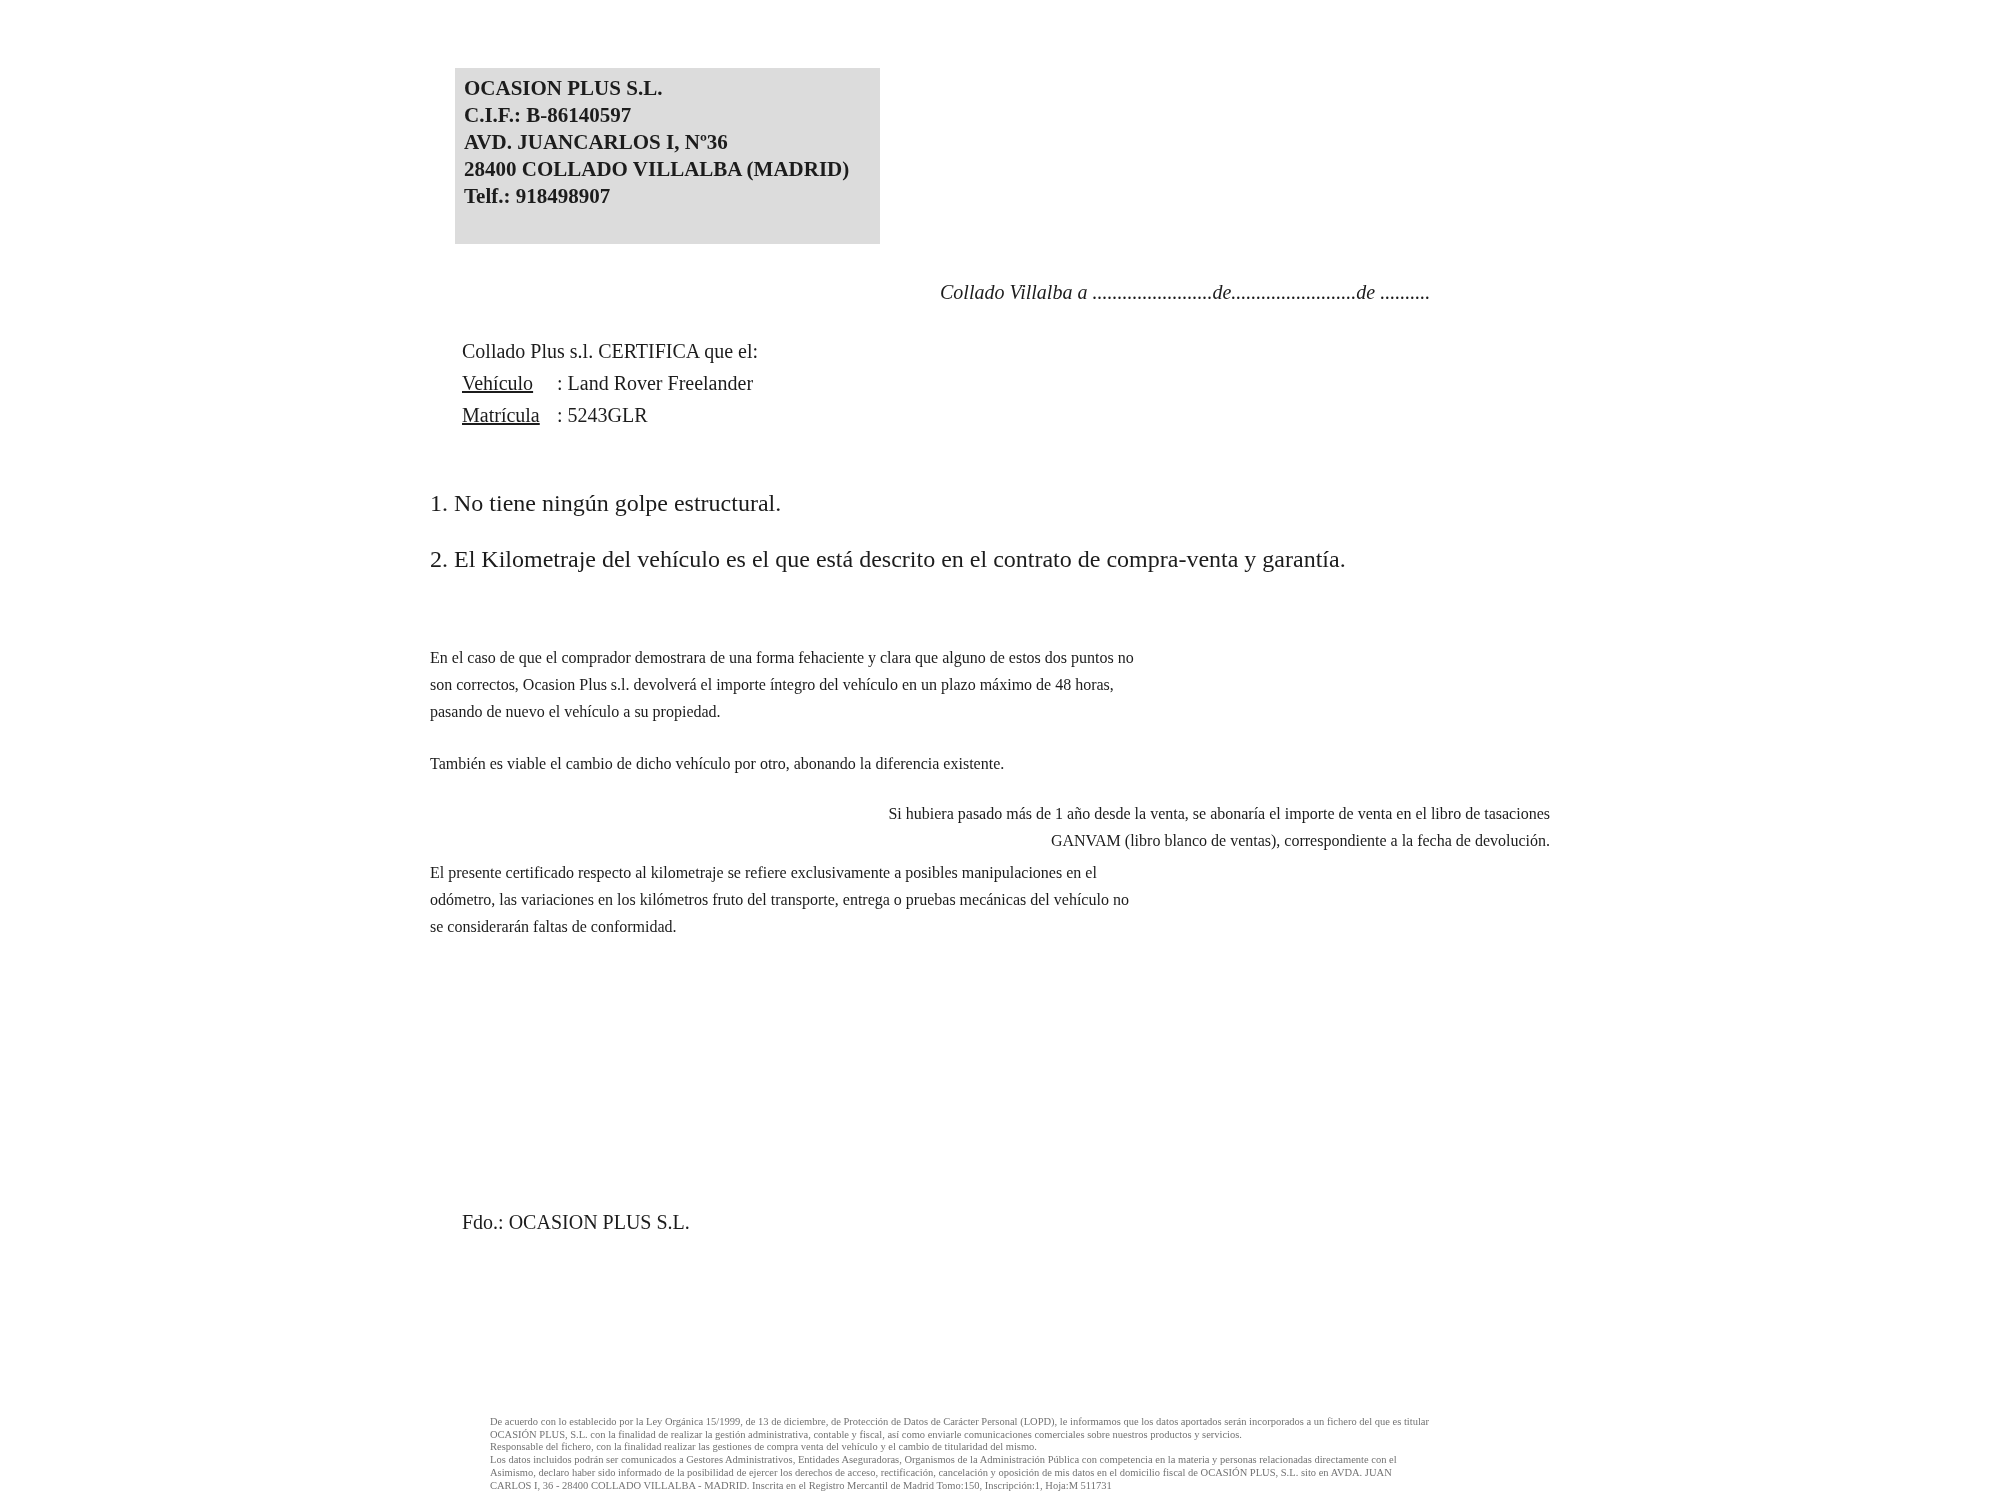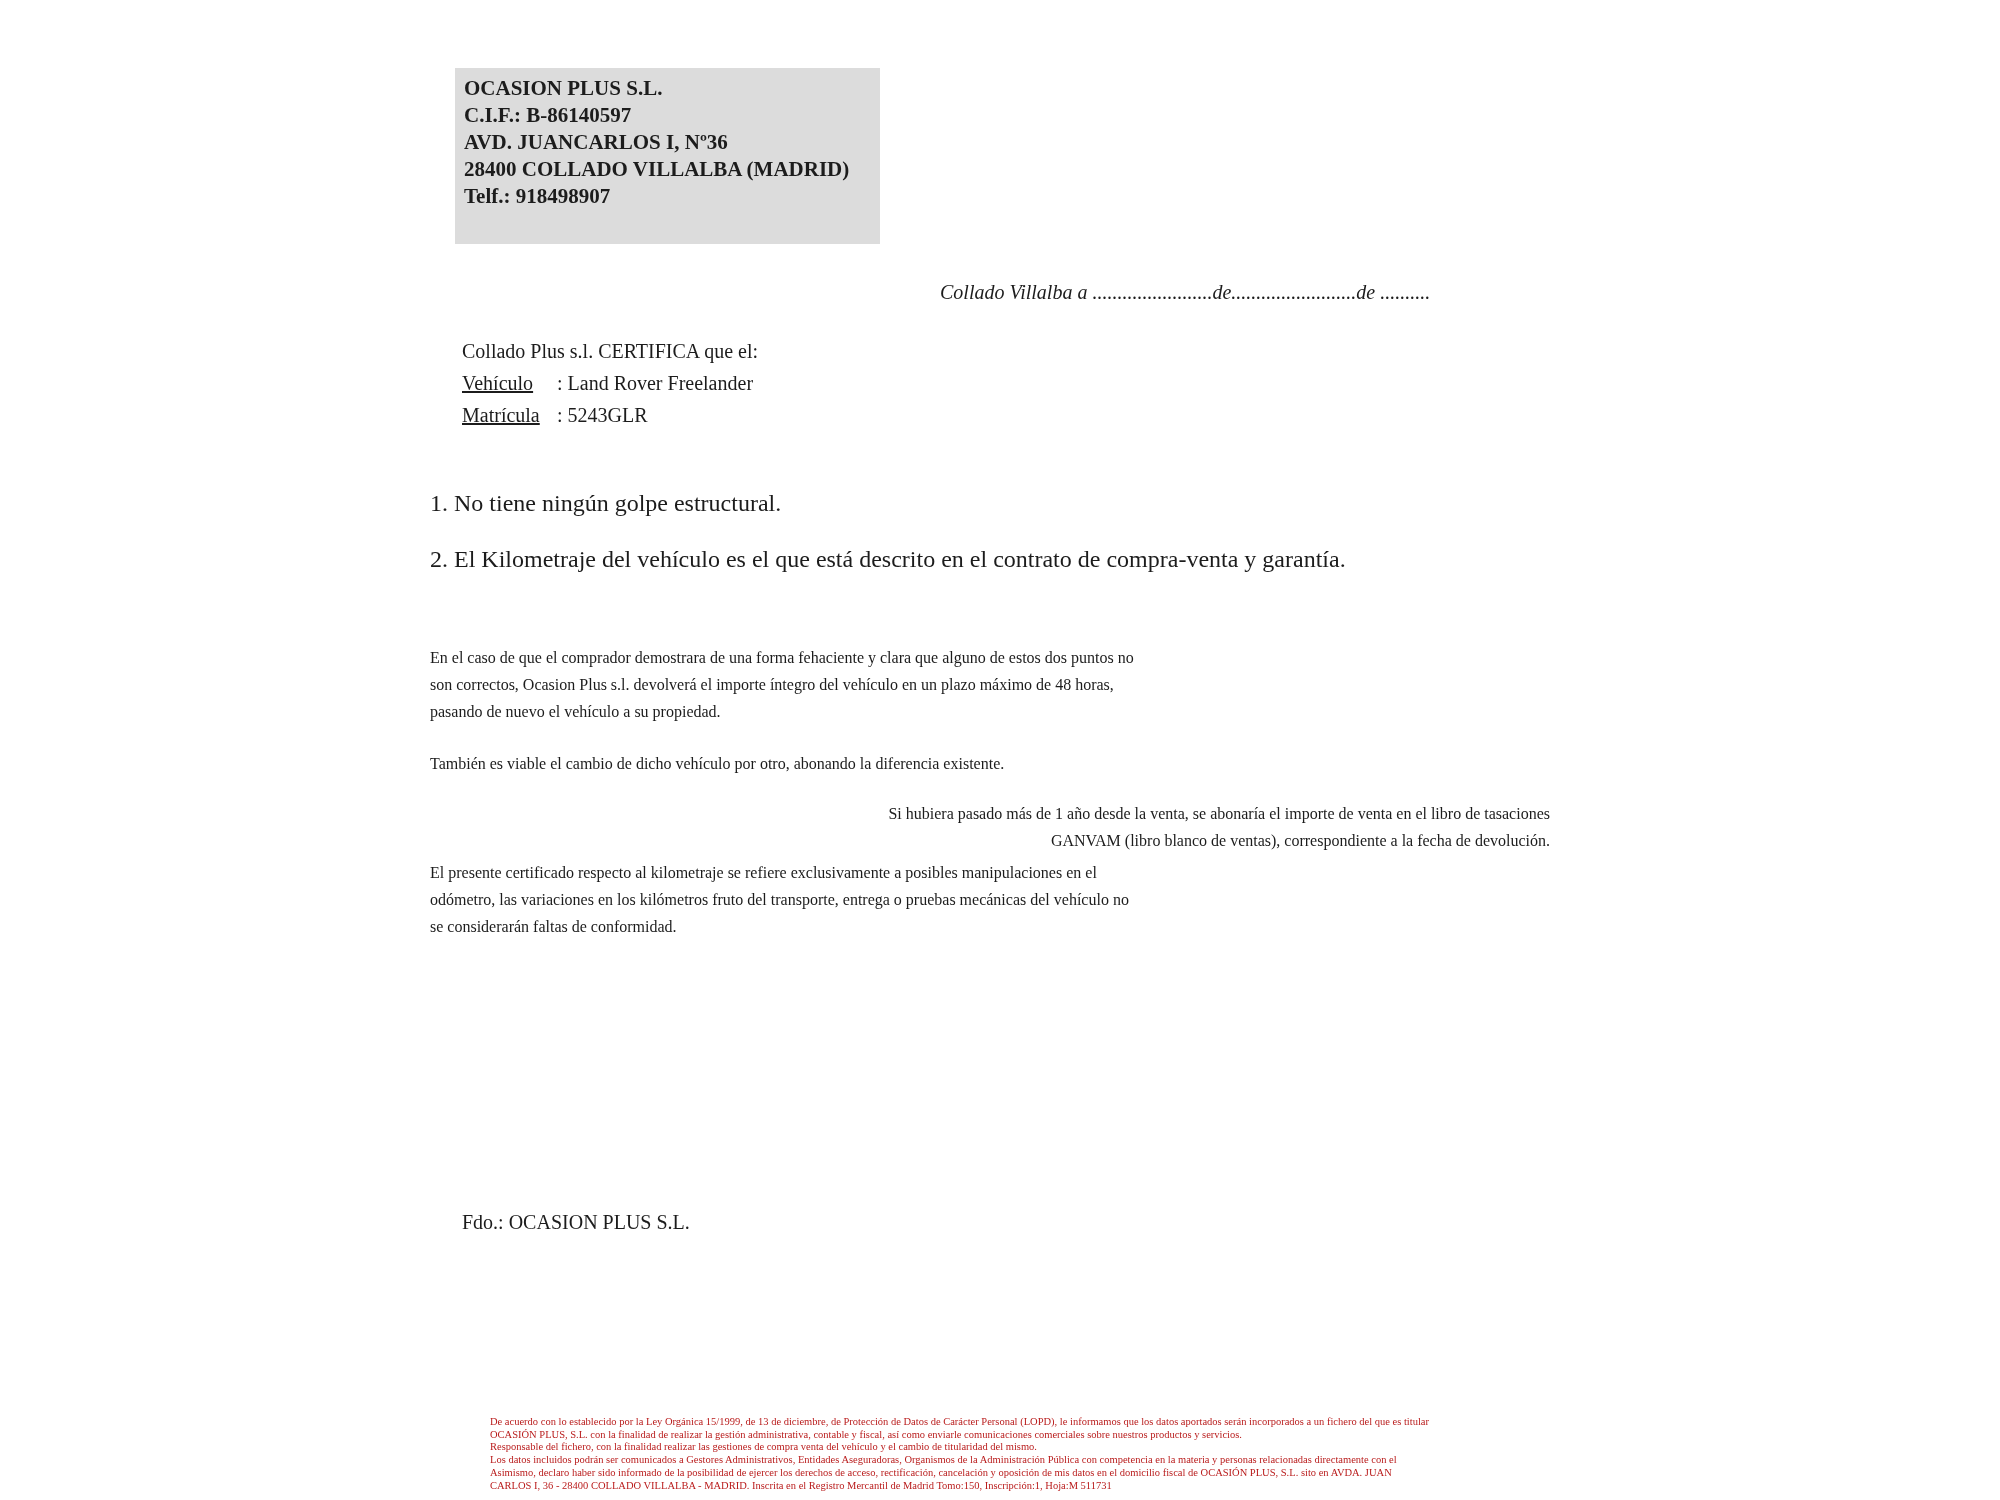--- a/index.html
+++ b/index.html
@@ -73,21 +73,21 @@
   .signature{
     position:absolute;
     left:462px; top:1211px;
     font-size:20px;
     white-space:nowrap;
   }
   .legal-footer{
     position:absolute;
     left:490px; top:1416px;
     width:1120px;
-    color:#b91c1c;
+    color:#737373;
   }
   .legal-footer-line{
     font-size:10.5px;
     line-height:12.7px;
     white-space:nowrap;
   }
 </style>
 </head>
 <body>
 

